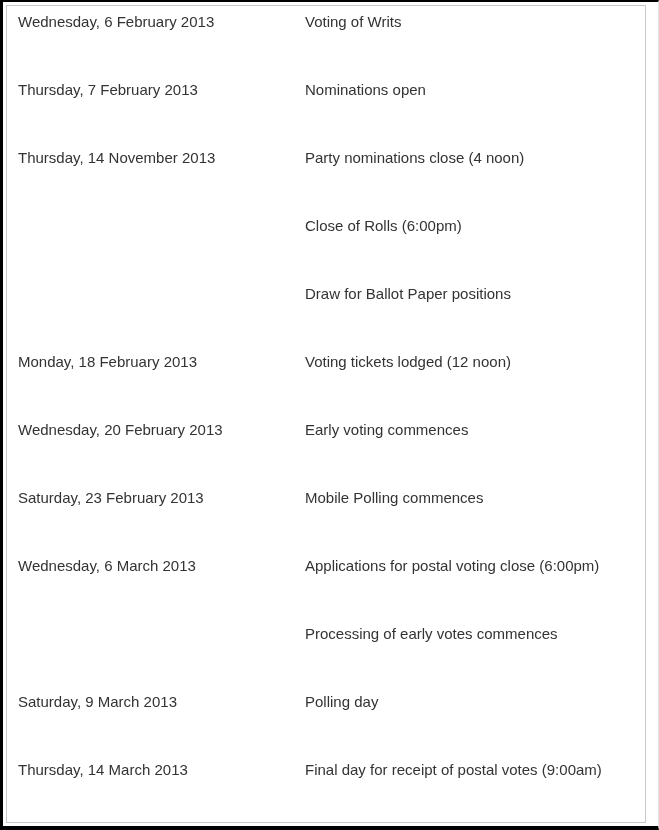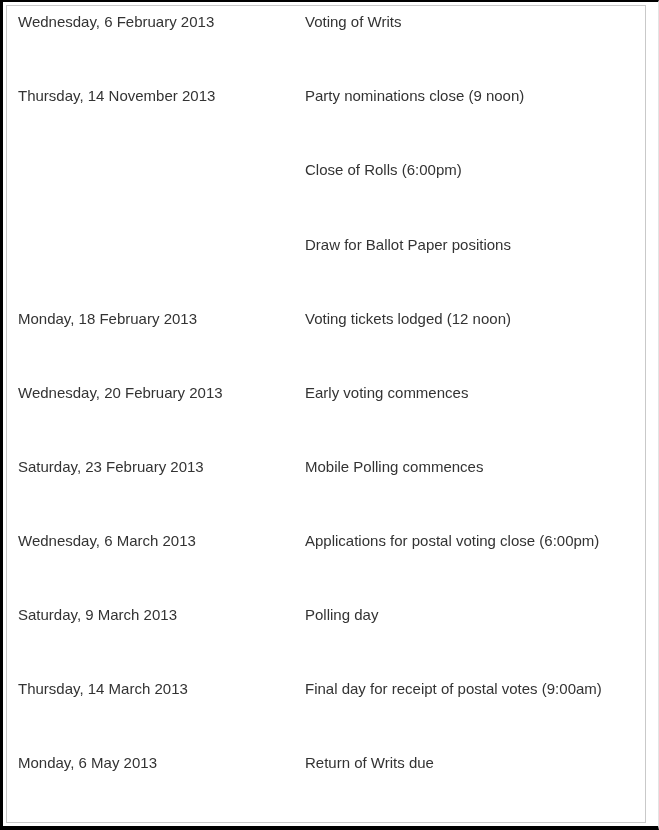--- a/index.html
+++ b/index.html
@@ -46,22 +46,26 @@
 <body>
 
 <div class="frame">
   <table class="timetable">
     <tbody>
         <tr>
           <td class="date-cell">Wednesday, 6 February 2013</td>
           <td class="event-cell">Voting of Writs</td>
         </tr>
         <tr>
+          <td class="date-cell">Thursday, 7 February 2013</td>
+          <td class="event-cell">Nominations open</td>
+        </tr>
+        <tr>
           <td class="date-cell">Thursday, 14 November 2013</td>
-          <td class="event-cell">Party nominations close (9 noon)</td>
+          <td class="event-cell">Party nominations close (4 noon)</td>
         </tr>
         <tr>
           <td class="date-cell"></td>
           <td class="event-cell">Close of Rolls (6:00pm)</td>
         </tr>
         <tr>
           <td class="date-cell"></td>
           <td class="event-cell">Draw for Ballot Paper positions</td>
         </tr>
         <tr>
@@ -74,26 +78,26 @@
         </tr>
         <tr>
           <td class="date-cell">Saturday, 23 February 2013</td>
           <td class="event-cell">Mobile Polling commences</td>
         </tr>
         <tr>
           <td class="date-cell">Wednesday, 6 March 2013</td>
           <td class="event-cell">Applications for postal voting close (6:00pm)</td>
         </tr>
         <tr>
+          <td class="date-cell"></td>
+          <td class="event-cell">Processing of early votes commences</td>
+        </tr>
+        <tr>
           <td class="date-cell">Saturday, 9 March 2013</td>
           <td class="event-cell">Polling day</td>
         </tr>
         <tr>
           <td class="date-cell">Thursday, 14 March 2013</td>
           <td class="event-cell">Final day for receipt of postal votes (9:00am)</td>
         </tr>
-        <tr>
-          <td class="date-cell">Monday, 6 May 2013</td>
-          <td class="event-cell">Return of Writs due</td>
-        </tr>
       </tbody>
   </table>
 </div>
 
 </body></html>

